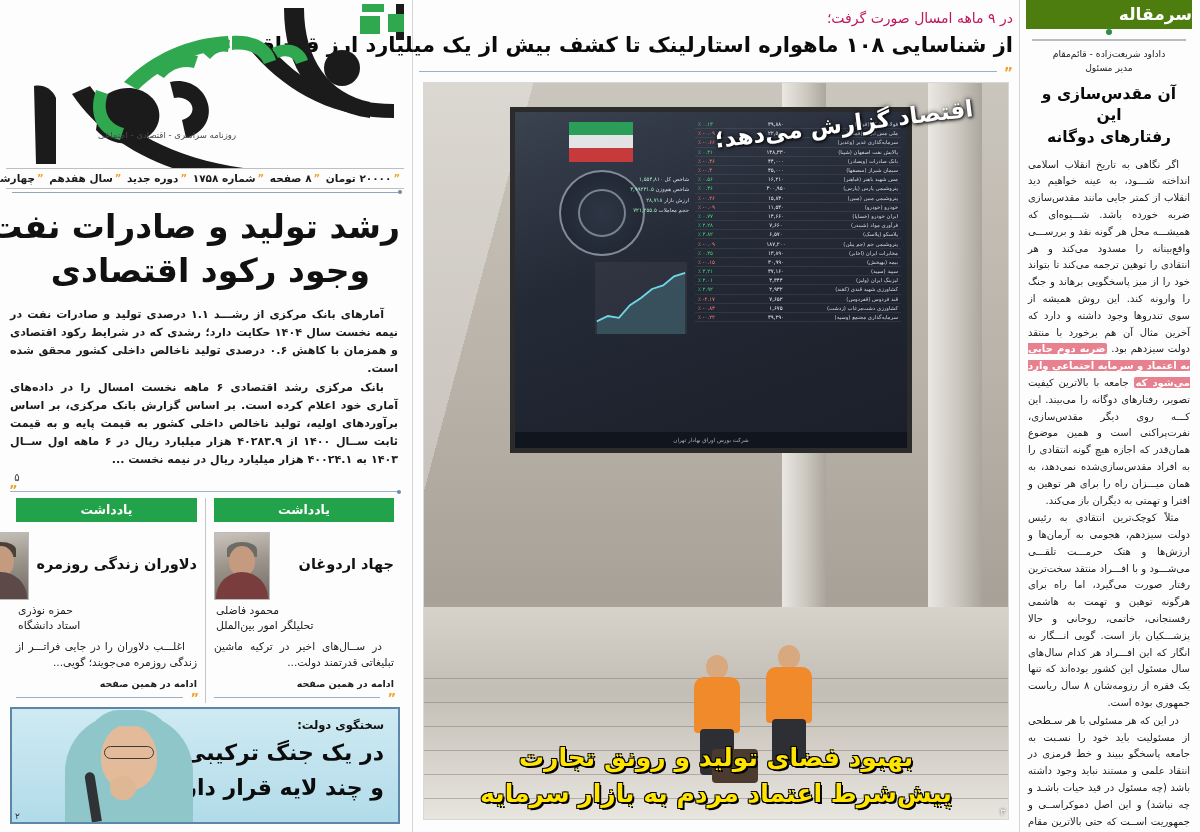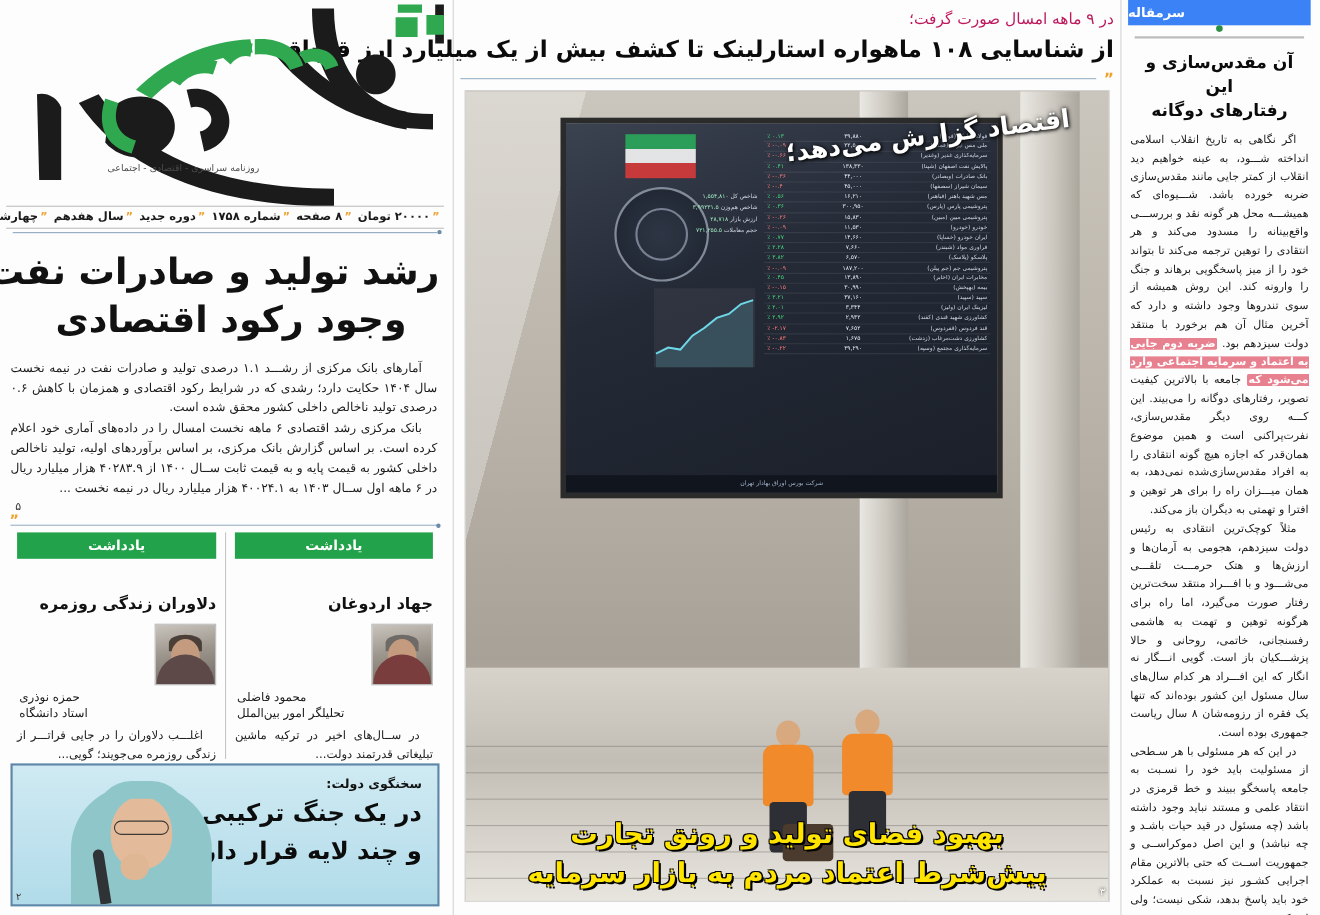--- a/index.html
+++ b/index.html
@@ -71,21 +71,21 @@
     line-height: 1.32; letter-spacing: -0.5px;
     white-space: nowrap;
   }
   .lead-head .l2 { padding-right: 30px; }
 
   .lead-body {
     direction: rtl; text-align: justify;
     font-size: 11.1px; line-height: 1.62; color: #1b1b1b;
     padding: 8px 6px 2px 4px;
   }
-  .lead-body p { margin-bottom: 1px; text-indent: 14px; }
+  .lead-body p { margin-bottom: 1px; text-indent: 14px; font-weight: bold; }
 
   .pgnum-row { position: relative; height: 22px; direction: rtl; }
   .pgnum {
     position: absolute; left: 4px; top: 0;
     font-size: 10px; color: #333; text-align: center; width: 14px;
   }
   .qmark {
     position: absolute; left: 3px; top: 11px;
     color: #f0a22e; font-size: 13px; font-weight: bold;
     line-height: 1; letter-spacing: -2px;
@@ -109,21 +109,21 @@
     width: 50%; padding: 0 8px;
     position: relative;
   }
   .note.first { border-left: 1px solid #c6c6c6; }
   .note-tag {
     background: #22a24a; color: #fff;
     text-align: center; font-size: 12.5px; font-weight: bold;
     padding: 4px 0 5px 0; margin-bottom: 10px;
     letter-spacing: .5px;
   }
-  .note-main { display: flex; flex-direction: column; gap: 7px; align-items: flex-start; }
+  .note-main { display: flex; flex-direction: row; gap: 7px; align-items: flex-start; }
   .note-photo {
     width: 56px; height: 68px; flex: 0 0 56px;
     border: 1px solid #bbb;
     background: linear-gradient(170deg,#c9c4bd 0%, #9d968d 45%, #6f6a63 100%);
     position: relative; overflow: hidden;
   }
   .note-photo .head {
     position: absolute; left: 50%; top: 13px;
     transform: translateX(-50%);
     width: 26px; height: 30px; border-radius: 50% 50% 45% 45%;
@@ -376,22 +376,22 @@
   }
 
   
   .left-col {
     width: 178px; height: 832px;
     padding: 0 6px 4px 6px;
     display: flex; flex-direction: column;
     direction: rtl;
   }
   .ed-tag {
-    background: #3b82f6; color: #fff; text-align: left;
-    font-size: 12px; font-weight: bold; padding: 4px 0 5px 0;
+    background: #4d7c0f; color: #fff; text-align: right;
+    font-size: 17px; font-weight: bold; padding: 4px 0 5px 0;
     position: relative;
   }
   .ed-tag:after {
     content: ""; position: absolute; left: 50%; bottom: -6px;
     transform: translateX(-50%);
     width: 6px; height: 6px; border-radius: 50%; background: #2a8f45;
   }
   .ed-photo {
     margin: 10px 6px 4px 6px; height: 124px;
     border: 1px solid #bbb; position: relative; overflow: hidden;
@@ -736,20 +736,24 @@
     <div class="ed-photo">
       <div class="redbanner"></div>
       <div class="poster">
         
         
       </div>
 
       <div class="shirt"></div>
     </div>
 
+    <div class="ed-byline">
+      <div>داداود شریعت‌زاده - قائم‌مقام</div>
+      <div>مدیر مسئول</div>
+    </div>
 
     <div class="ed-title">
       <div>آن مقدس‌سازی و این</div>
       <div>رفتارهای دوگانه</div>
     </div>
 
     <div class="ed-body">
       <p><span>اگر نگاهی به تاریخ انقلاب اسلامی انداخته شـــود، به عینه خواهیم دید انقلاب از کمتر جایی مانند مقدس‌سازی ضربه خورده باشد. شـــیوه‌ای که همیشـــه محل هر گونه نقد و بررســـی واقع‌بینانه را مسدود می‌کند و هر انتقادی را توهین ترجمه می‌کند تا بتواند خود را از میز پاسخگویی برهاند و جنگ را وارونه کند. این روش همیشه از سوی تندروها وجود داشته و دارد که آخرین مثال آن هم برخورد با منتقد دولت سیزدهم بود.</span>
         <span class="ed-hl">ضربه دوم جایی به اعتماد و سرمایه اجتماعی وارد می‌شود که</span>
         <span>جامعه با بالاترین کیفیت تصویر، رفتارهای دوگانه را می‌بیند. این کـــه روی دیگر مقدس‌سازی، نفرت‌پراکنی است و همین موضوع همان‌قدر که اجازه هیچ گونه انتقادی را به افراد مقدس‌سازی‌شده نمی‌دهد، به همان میـــزان راه را برای هر توهین و افترا و تهمتی به دیگران باز می‌کند.</span></p>

